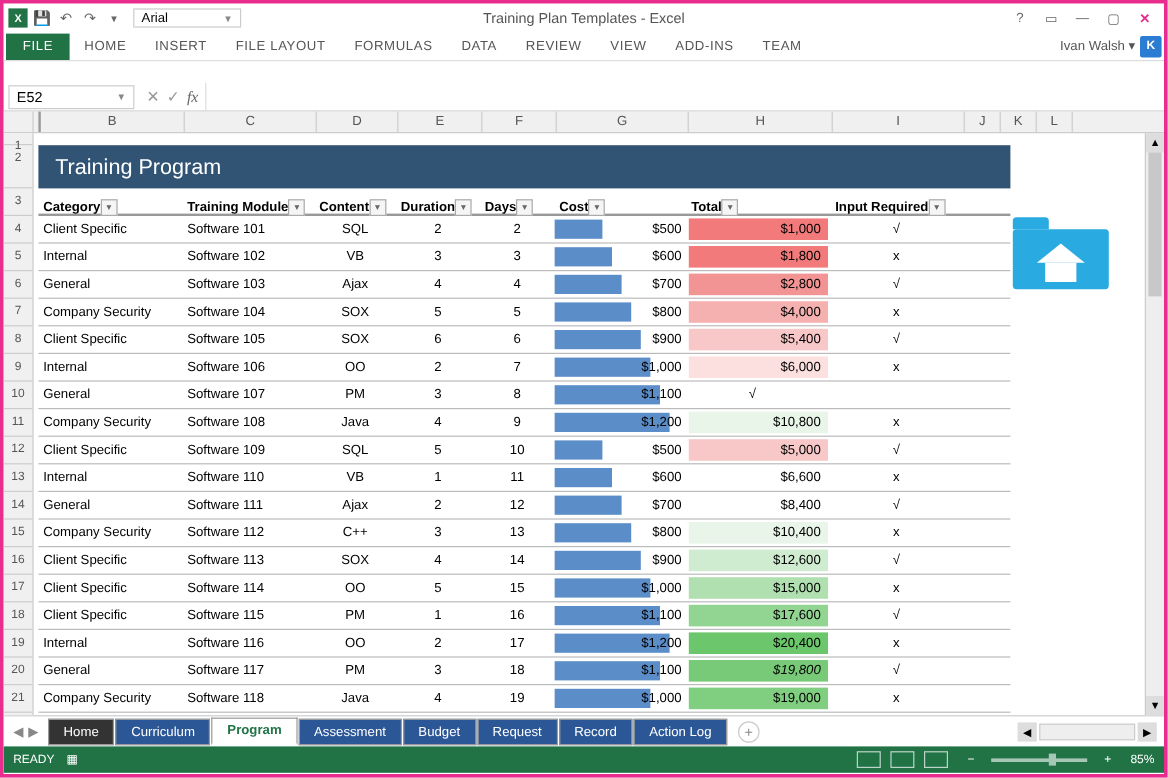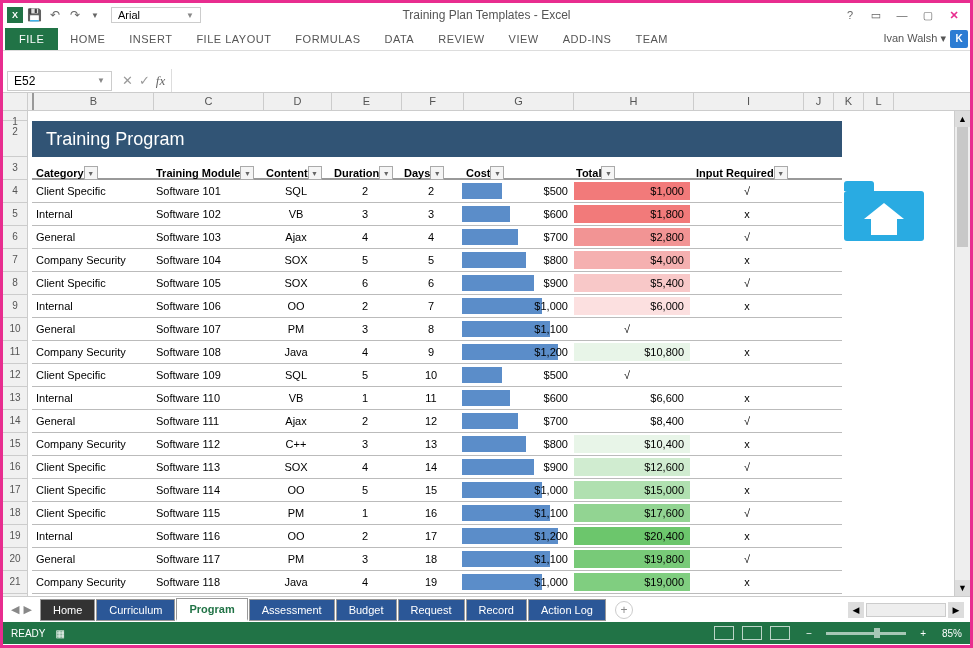--- a/index.html
+++ b/index.html
@@ -332,20 +332,24 @@
         <div class="data-row">
           <div class="cell " style="width: 120px;">Client Specific</div>
           <div class="cell " style="width: 110px;">Software 109</div>
           <div class="cell center" style="width: 68px;">SQL</div>
           <div class="cell center" style="width: 70px;">5</div>
           <div class="cell center" style="width: 62px;">10</div>
           <div class="cell costcell" style="width: 110px;">
             <div class="bar" style="width:40px"></div>
             <div class="val">$500</div>
           </div>
+          <div class="cell totcell" style="width: 120px;">
+            <div class="bg" style="background:#f8c8c8"></div>
+            <div class="val">$5,000</div>
+          </div>
           <div class="cell center" style="width: 110px;">√</div>
         </div>
         <div class="data-row">
           <div class="cell " style="width: 120px;">Internal</div>
           <div class="cell " style="width: 110px;">Software 110</div>
           <div class="cell center" style="width: 68px;">VB</div>
           <div class="cell center" style="width: 70px;">1</div>
           <div class="cell center" style="width: 62px;">11</div>
           <div class="cell costcell" style="width: 110px;">
             <div class="bar" style="width:48px"></div>
@@ -456,21 +460,21 @@
         <div class="data-row">
           <div class="cell " style="width: 120px;">General</div>
           <div class="cell " style="width: 110px;">Software 117</div>
           <div class="cell center" style="width: 68px;">PM</div>
           <div class="cell center" style="width: 70px;">3</div>
           <div class="cell center" style="width: 62px;">18</div>
           <div class="cell costcell" style="width: 110px;">
             <div class="bar" style="width:88px"></div>
             <div class="val">$1,100</div>
           </div>
-          <div class="cell totcell" style="width: 120px;">
+          <div class="cell totcell" style="width: 120px; font-style: italic;">
             <div class="bg" style="background:#78ca78"></div>
             <div class="val">$19,800</div>
           </div>
           <div class="cell center" style="width: 110px;">√</div>
         </div>
         <div class="data-row">
           <div class="cell " style="width: 120px;">Company Security</div>
           <div class="cell " style="width: 110px;">Software 118</div>
           <div class="cell center" style="width: 68px;">Java</div>
           <div class="cell center" style="width: 70px;">4</div>

